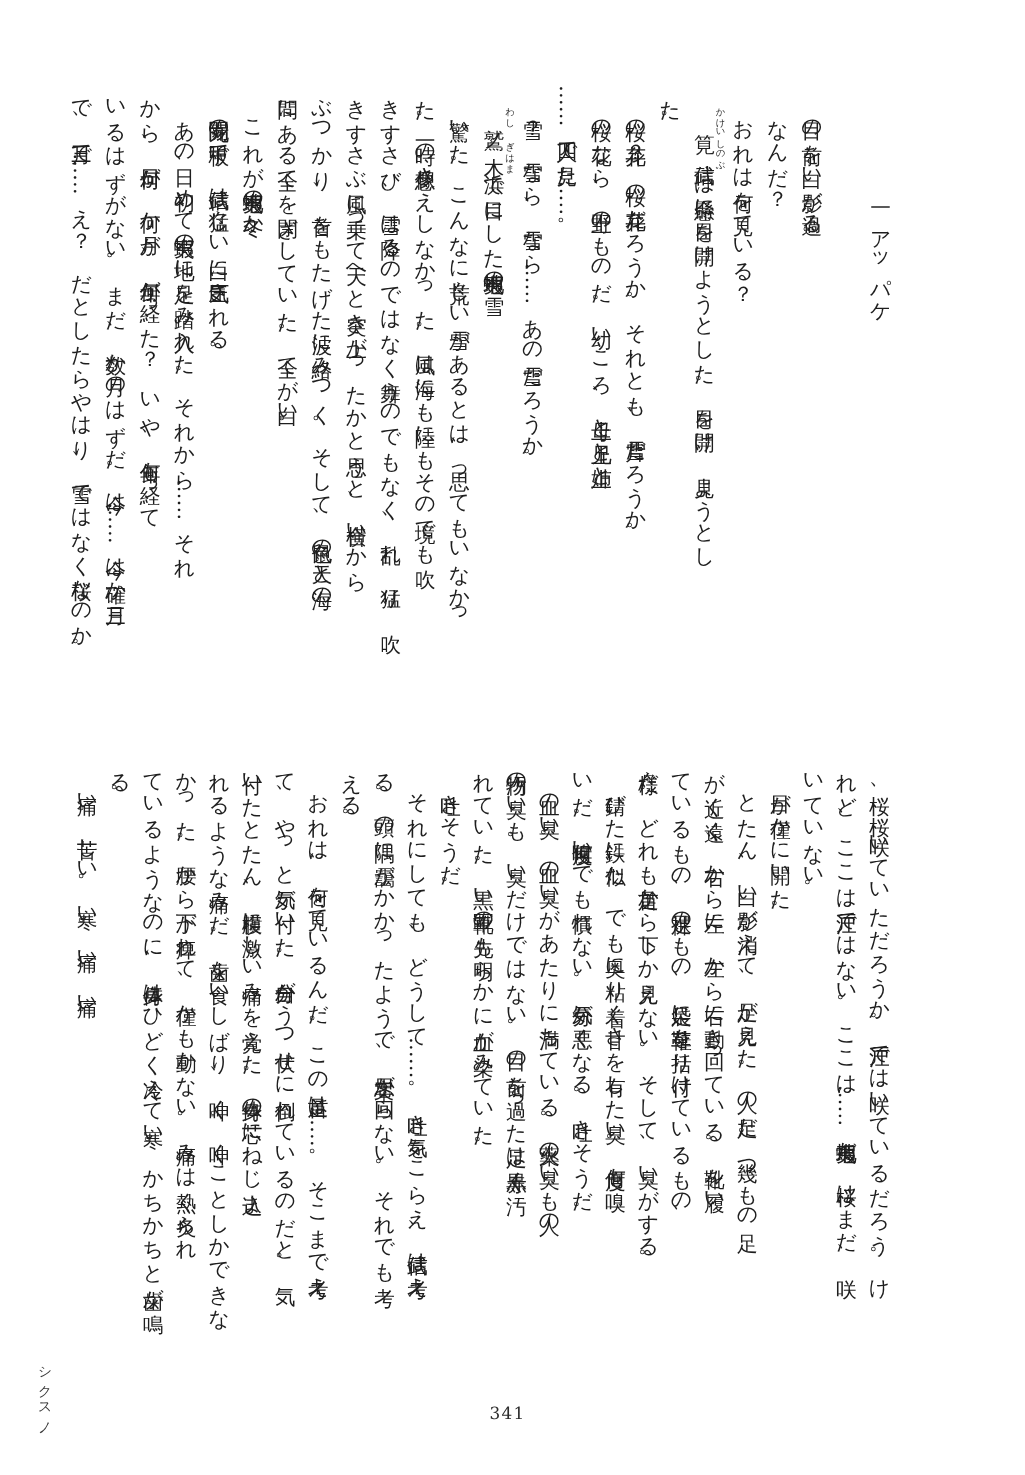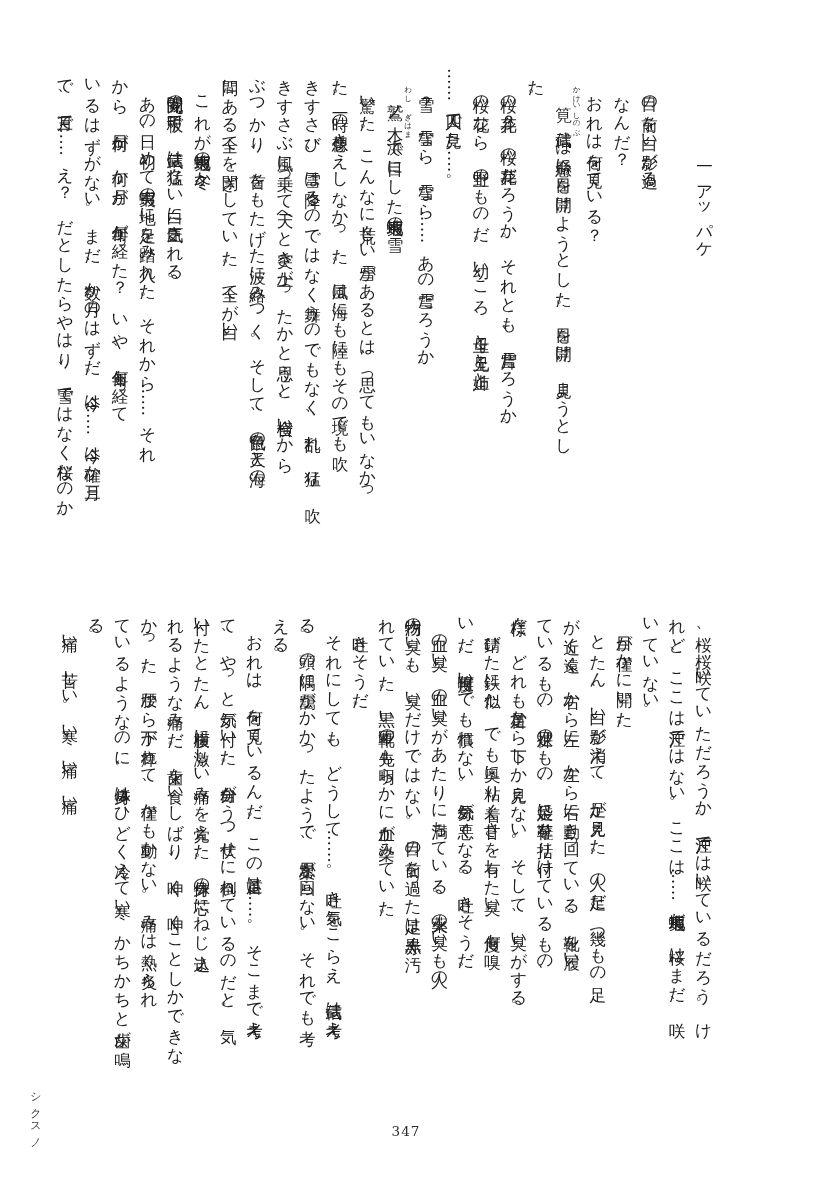--- a/index.html
+++ b/index.html
@@ -124,14 +124,14 @@
       <p class="col">　おれは、何を見ているんだ。この足首は……。そこまで考え</p>
       <p class="col">て、やっと気が付いた。自分がうつ伏せに倒れているのだと。気</p>
       <p class="col">付いたとたん、横腹に激しい痛みを覚えた。身体の芯にねじ込ま</p>
       <p class="col">れるような痛みだ。歯を食いしばり、呻く。呻くことしかできな</p>
       <p class="col">かった。腰から下が痺れて、僅かも動かない。痛みは熱く炙られ</p>
       <p class="col">ているようなのに、身体はひどく冷えて寒い。かちかちと歯が鳴</p>
       <p class="col">る。</p>
       <p class="col">　痛い。苦しい。寒い。痛い。痛い。</p>
     </section>
   <div class="sig">シクスノ</div>
-  <div class="pageno">347</div>
+  <div class="pageno">341</div>
 </div>
 
 </body></html>

